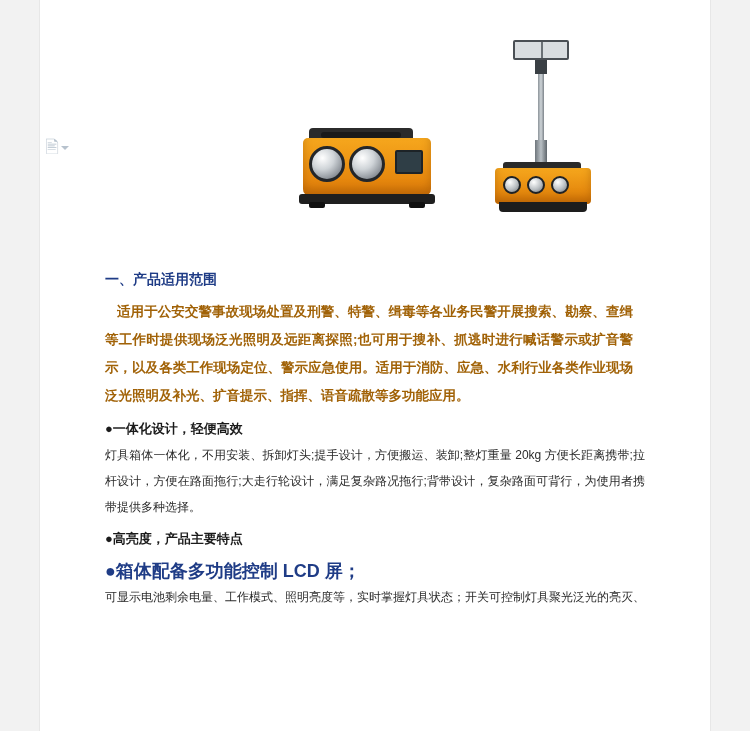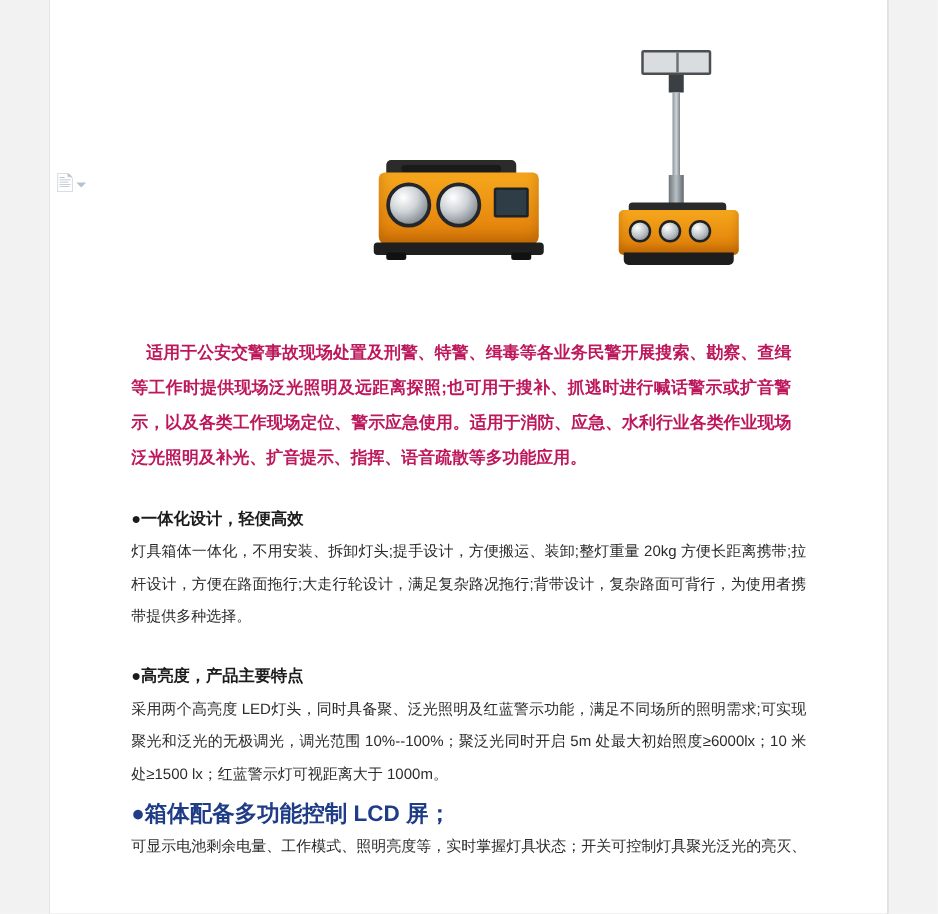--- a/index.html
+++ b/index.html
@@ -240,31 +240,31 @@
     font-size: 12px;
     line-height: 26px;
     color: #2b2b2b;
     margin: 0 0 2px 0;
     text-align: justify;
   }
   p.body-blue {
     font-size: 13.5px;
     font-weight: bold;
     line-height: 28px;
-    color: #be185d;
+    color: #a16207;
     margin: 0 12px 6px 0;
     text-align: justify;
     text-indent: 12px;
   }
   p.bullet {
     font-size: 13px;
     font-weight: bold;
     line-height: 26px;
     color: #1b1b1b;
-    margin: 22px 0 0 0;
+    margin: 6px 0 0 0;
   }
   p.bullet-blue {
     font-size: 18px;
     font-weight: bold;
     line-height: 26px;
     color: #1f3c86;
     margin: 6px 0 0 0;
   }
 </style>
 </head>
@@ -295,29 +295,29 @@
         <div class="mast-box-top"></div>
         <div class="mast-box"></div>
         <div class="mast-lens a"></div>
         <div class="mast-lens b"></div>
         <div class="mast-lens c"></div>
         <div class="mast-wheels"></div>
       </div>
 
     </div>
 
+    <h2 class="sec">一、产品适用范围</h2>
 
     <p class="body-blue">适用于公安交警事故现场处置及刑警、特警、缉毒等各业务民警开展搜索、勘察、查缉等工作时提供现场泛光照明及远距离探照;也可用于搜补、抓逃时进行喊话警示或扩音警示，以及各类工作现场定位、警示应急使用。适用于消防、应急、水利行业各类作业现场泛光照明及补光、扩音提示、指挥、语音疏散等多功能应用。</p>
 
 
     <p class="bullet">●一体化设计，轻便高效</p>
     <p class="body">灯具箱体一体化，不用安装、拆卸灯头;提手设计，方便搬运、装卸;整灯重量 20kg 方便长距离携带;拉杆设计，方便在路面拖行;大走行轮设计，满足复杂路况拖行;背带设计，复杂路面可背行，为使用者携带提供多种选择。</p>
 
     <p class="bullet">●高亮度，产品主要特点</p>
-    <p class="body">采用两个高亮度 LED灯头，同时具备聚、泛光照明及红蓝警示功能，满足不同场所的照明需求;可实现聚光和泛光的无极调光，调光范围 10%--100%；聚泛光同时开启 5m 处最大初始照度≥6000lx；10 米处≥1500 lx；红蓝警示灯可视距离大于 1000m。</p>
 
     <p class="bullet-blue">●箱体配备多功能控制 LCD 屏；</p>
     <p class="body">可显示电池剩余电量、工作模式、照明亮度等，实时掌握灯具状态；开关可控制灯具聚光泛光的亮灭、</p>
 
   </div>
 </div>
 
 <div class="side-tool">
   <span class="doc-glyph">🖹</span>
   <span class="caret"></span>

